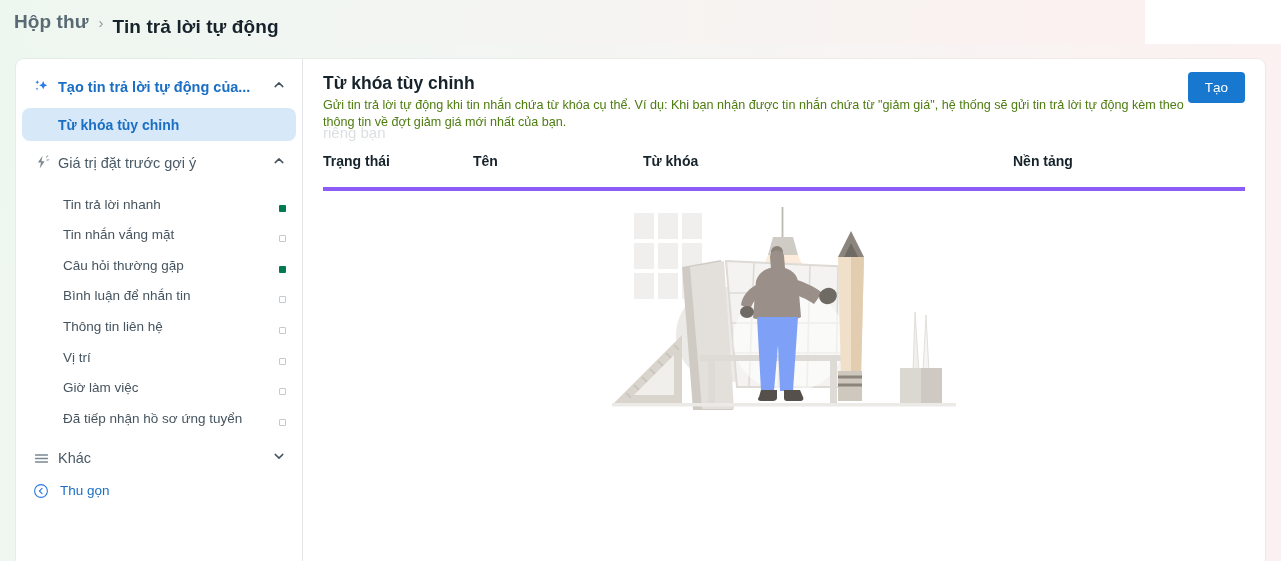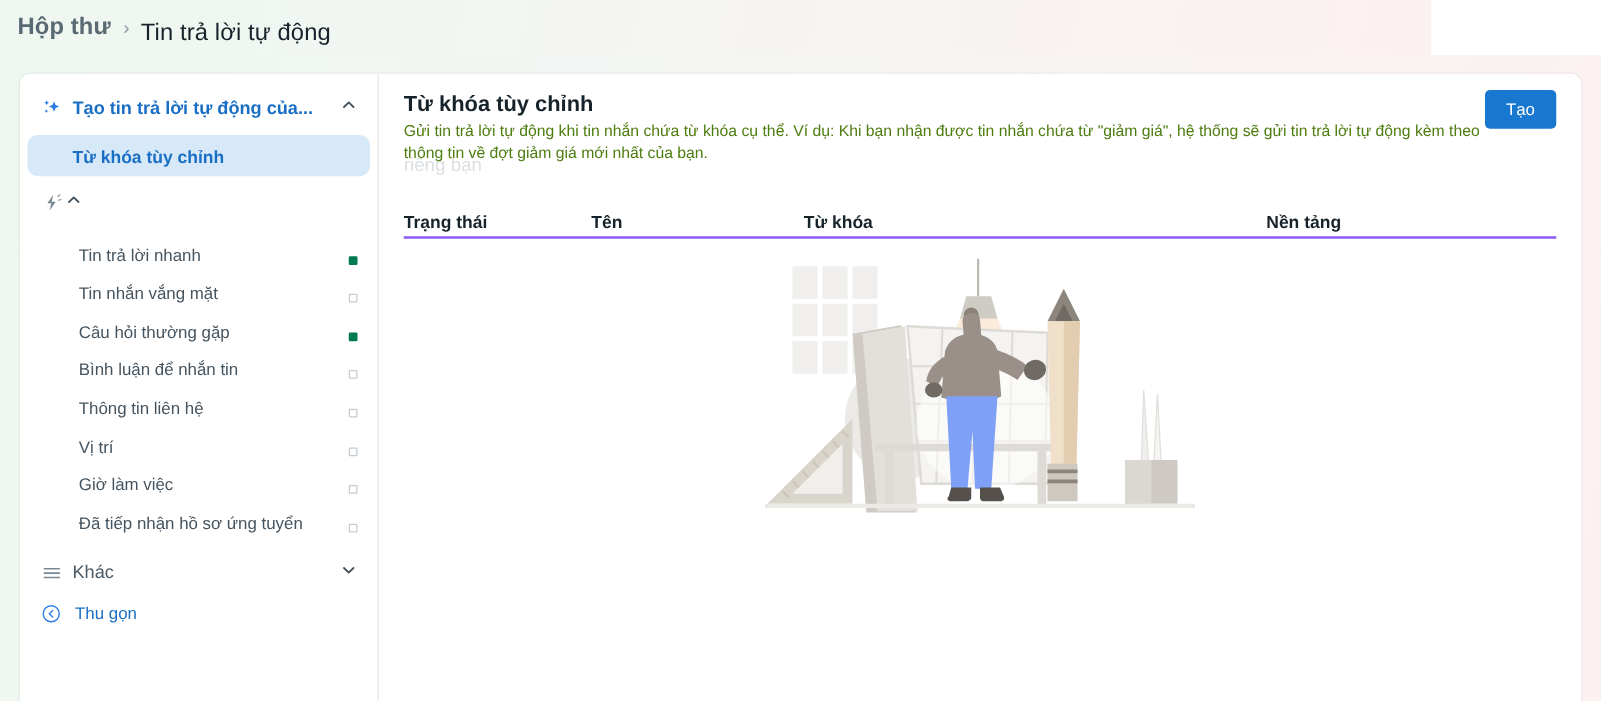--- a/index.html
+++ b/index.html
@@ -14,21 +14,21 @@
   .topbar {
     position: absolute; left: 0; top: 0; width: 1145px; height: 44px;
     background: linear-gradient(100deg,#eef7ef 0%,#f1f6f2 25%,#f6f4f2 55%,#fbf1f0 100%);
     display: flex; align-items: center; padding-left: 14px;
   }
   .crumb-prev {
     font-size: 19px; font-weight: bold; color: #5a6a74; letter-spacing: .1px;
   }
   .crumb-sep { font-size: 15px; color: #8b99a2; margin: 0 9px 0 10px; }
   .crumb-cur {
-    font-size: 19px; font-weight: normal; color: #17232b; letter-spacing: .1px; margin-top: 10px;
+    font-size: 19px; font-weight: bold; color: #17232b; letter-spacing: .1px; margin-top: 10px;
   }
 
   
   .body-wrap {
     position: absolute; left: 0; top: 44px; width: 1281px; height: 517px;
     background: linear-gradient(100deg,#eef7ef 0%,#f2f6f3 30%,#f8f4f3 65%,#fbf1f0 100%);
   }
   .card {
     position: absolute; left: 16px; top: 15px;
     width: 1249px; height: 502px;
@@ -97,22 +97,22 @@
     color: #4d7c0f; max-width: 880px; position: relative; z-index: 2;
   }
   .create-btn {
     position: absolute; right: 20px; top: 13px;
     background: #1878cf; color: #fff; border: none; border-radius: 4px;
     font-size: 13.5px; font-family: inherit;
     padding: 8px 17px; cursor: pointer;
   }
 
   .thead {
-    display: flex; margin-top: 38px;
-    border-bottom: 2px solid #8b5cf6; padding-bottom: 4px;
+    display: flex; margin-top: 22px;
+    border-bottom: 4px solid #8b5cf6; padding-bottom: 18px;
   }
   .th { font-size: 14px; font-weight: bold; color: #17232b; }
   .th.c0 { width: 150px; }
   .th.c1 { width: 170px; }
   .th.c2 { width: 370px; }
   .th.c3 { flex: 1; }
 
   .empty-wrap {
     display: flex; align-items: flex-start; justify-content: center;
     margin-top: 14px;
@@ -154,20 +154,21 @@
           <span>Từ khóa tùy chỉnh</span>
         </div>
 
         <div class="side-row group">
           <span class="ico">
             <svg width="17" height="17" viewBox="0 0 17 17">
               <path d="M9.6 1.8L4.9 8.6h3.1l-1.3 5.8 4.9-7.1H8.4z" fill="#7b8892"></path>
               <path d="M13.3 3.2l1.5-1.4M13.9 6.1l1.9-.4" stroke="#9aa5ad" stroke-width="1.1" stroke-linecap="round"></path>
             </svg>
           </span>
+          <span class="grp-label plain">Giá trị đặt trước gợi ý</span>
           <span class="chev">
             <svg width="14" height="14" viewBox="0 0 14 14">
                 <path d="M3.2 8.6L7 4.9l3.8 3.7" stroke="#46545f" stroke-width="1.5" fill="none" stroke-linecap="round" stroke-linejoin="round"></path>
               </svg>
           </span>
         </div>
 
         <div>
           <div class="sub-row">
             <span class="txt">Tin trả lời nhanh</span>

